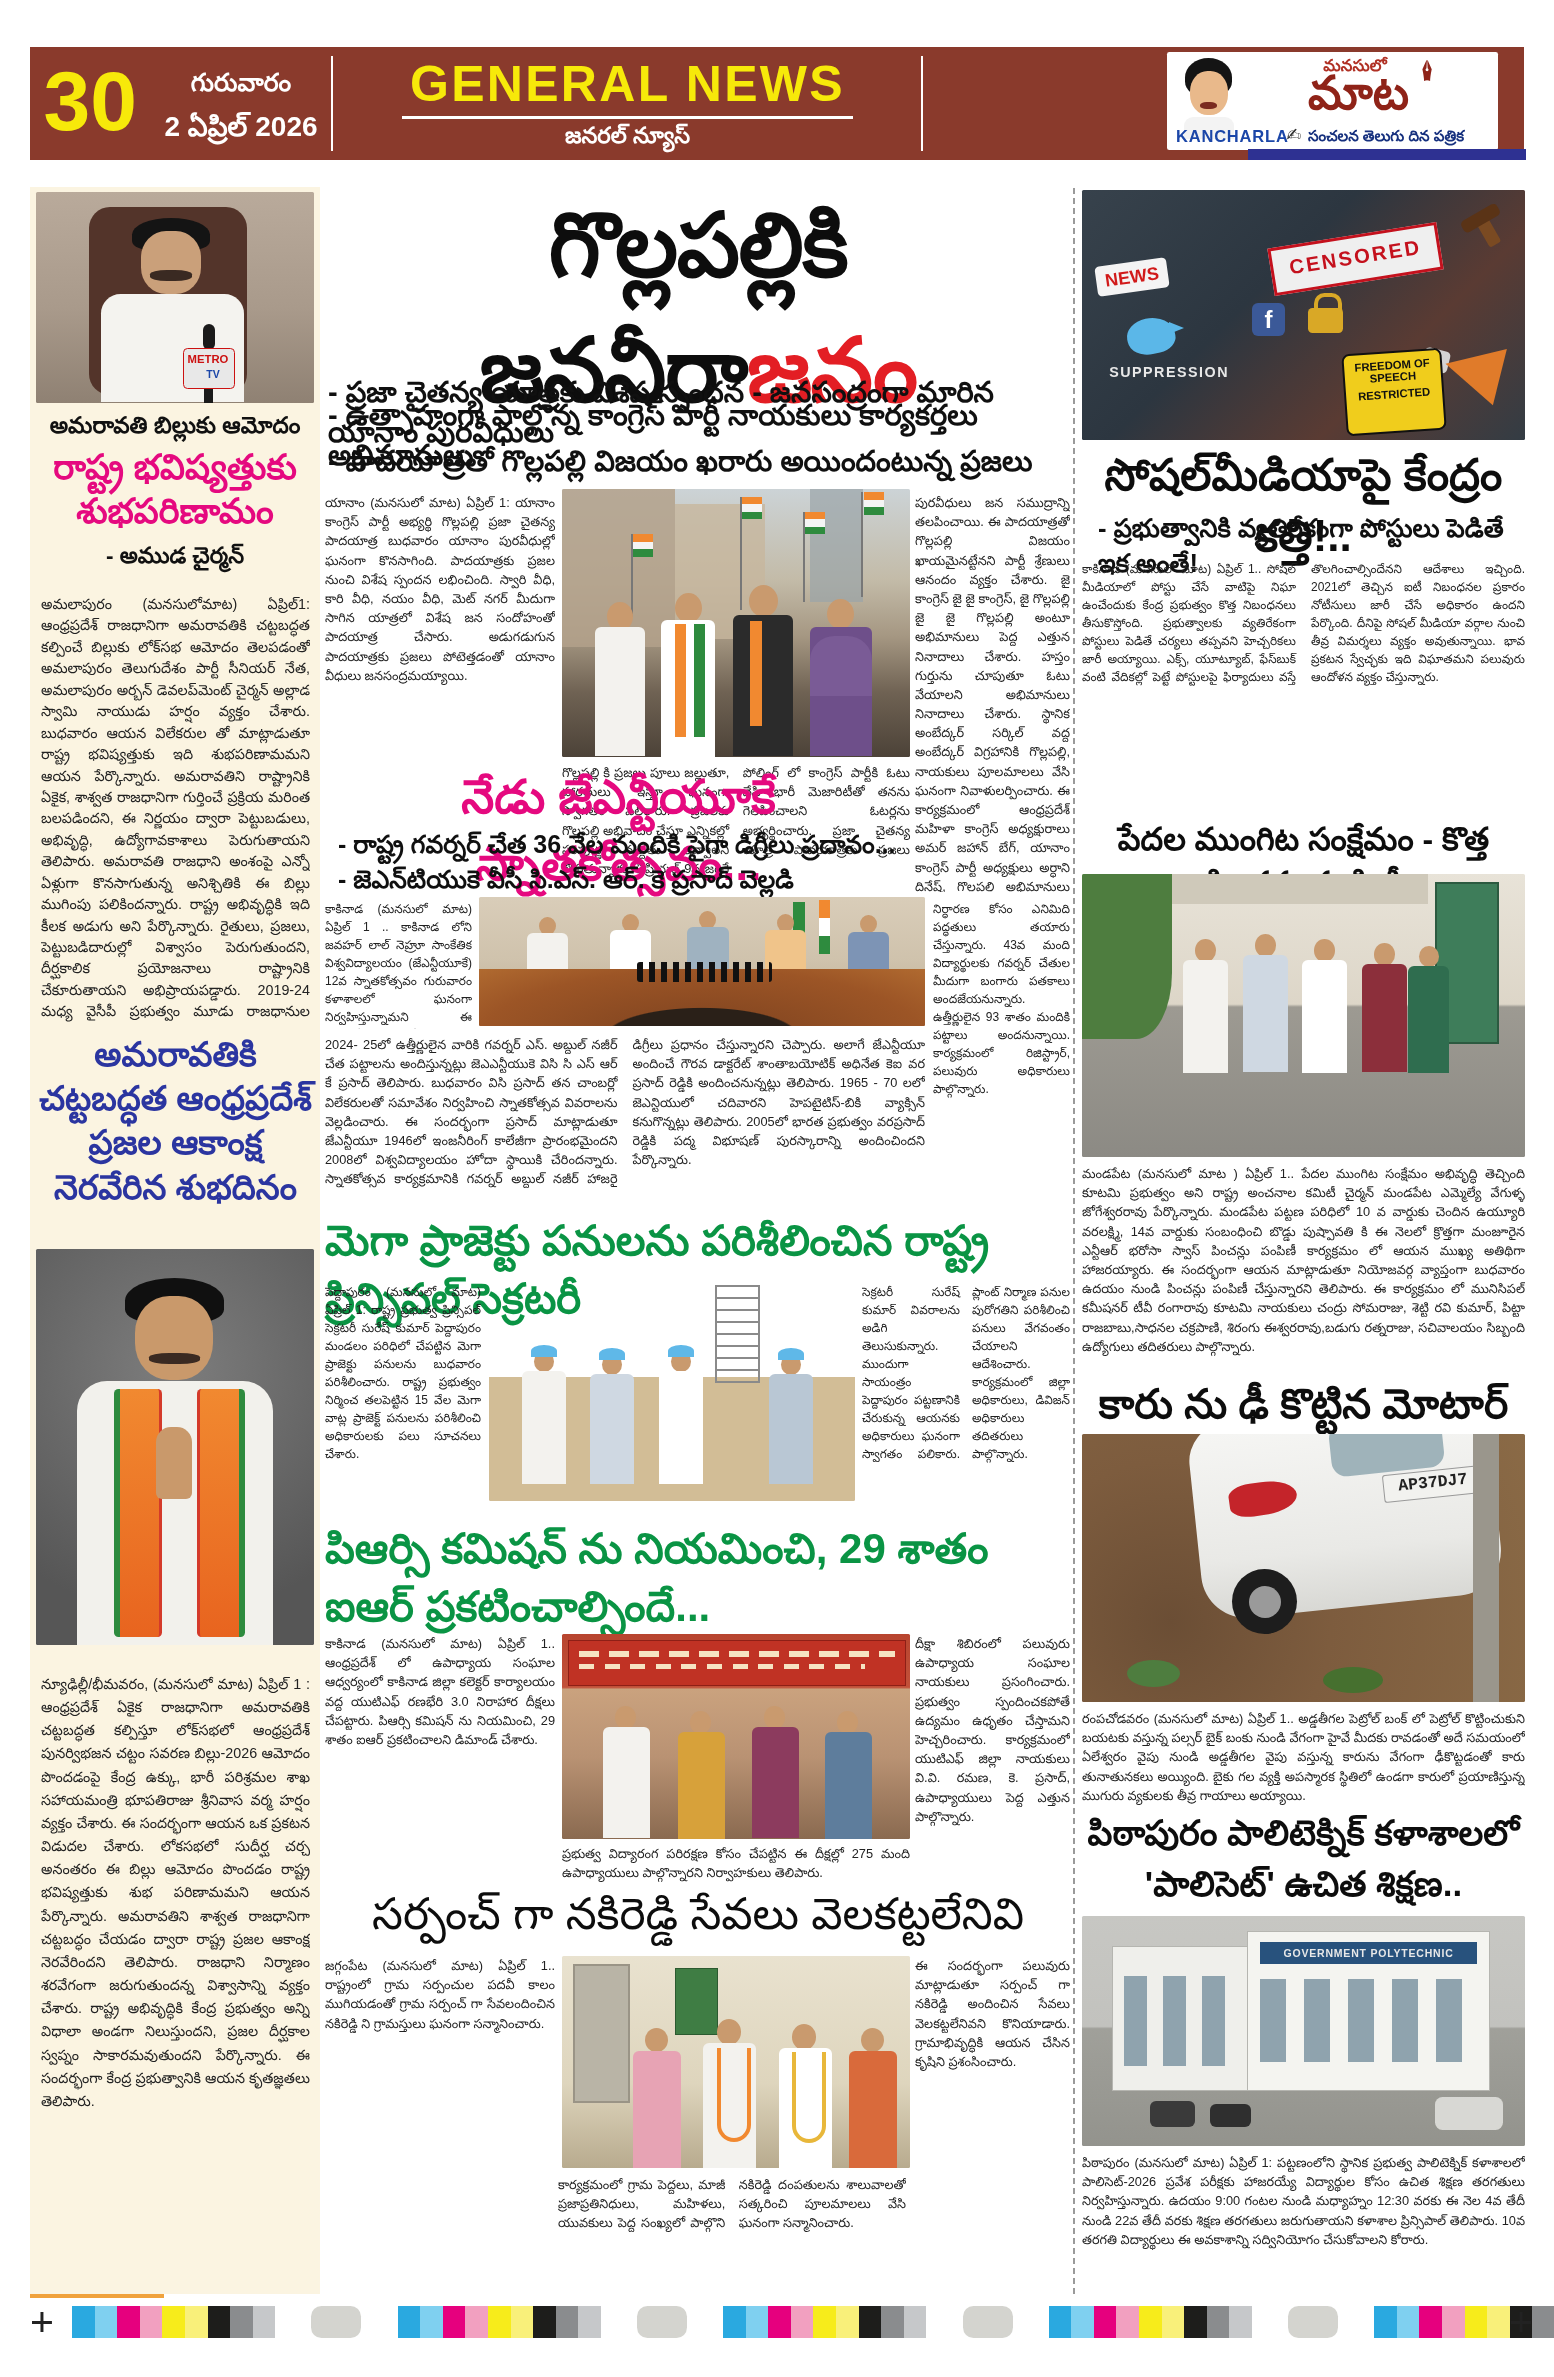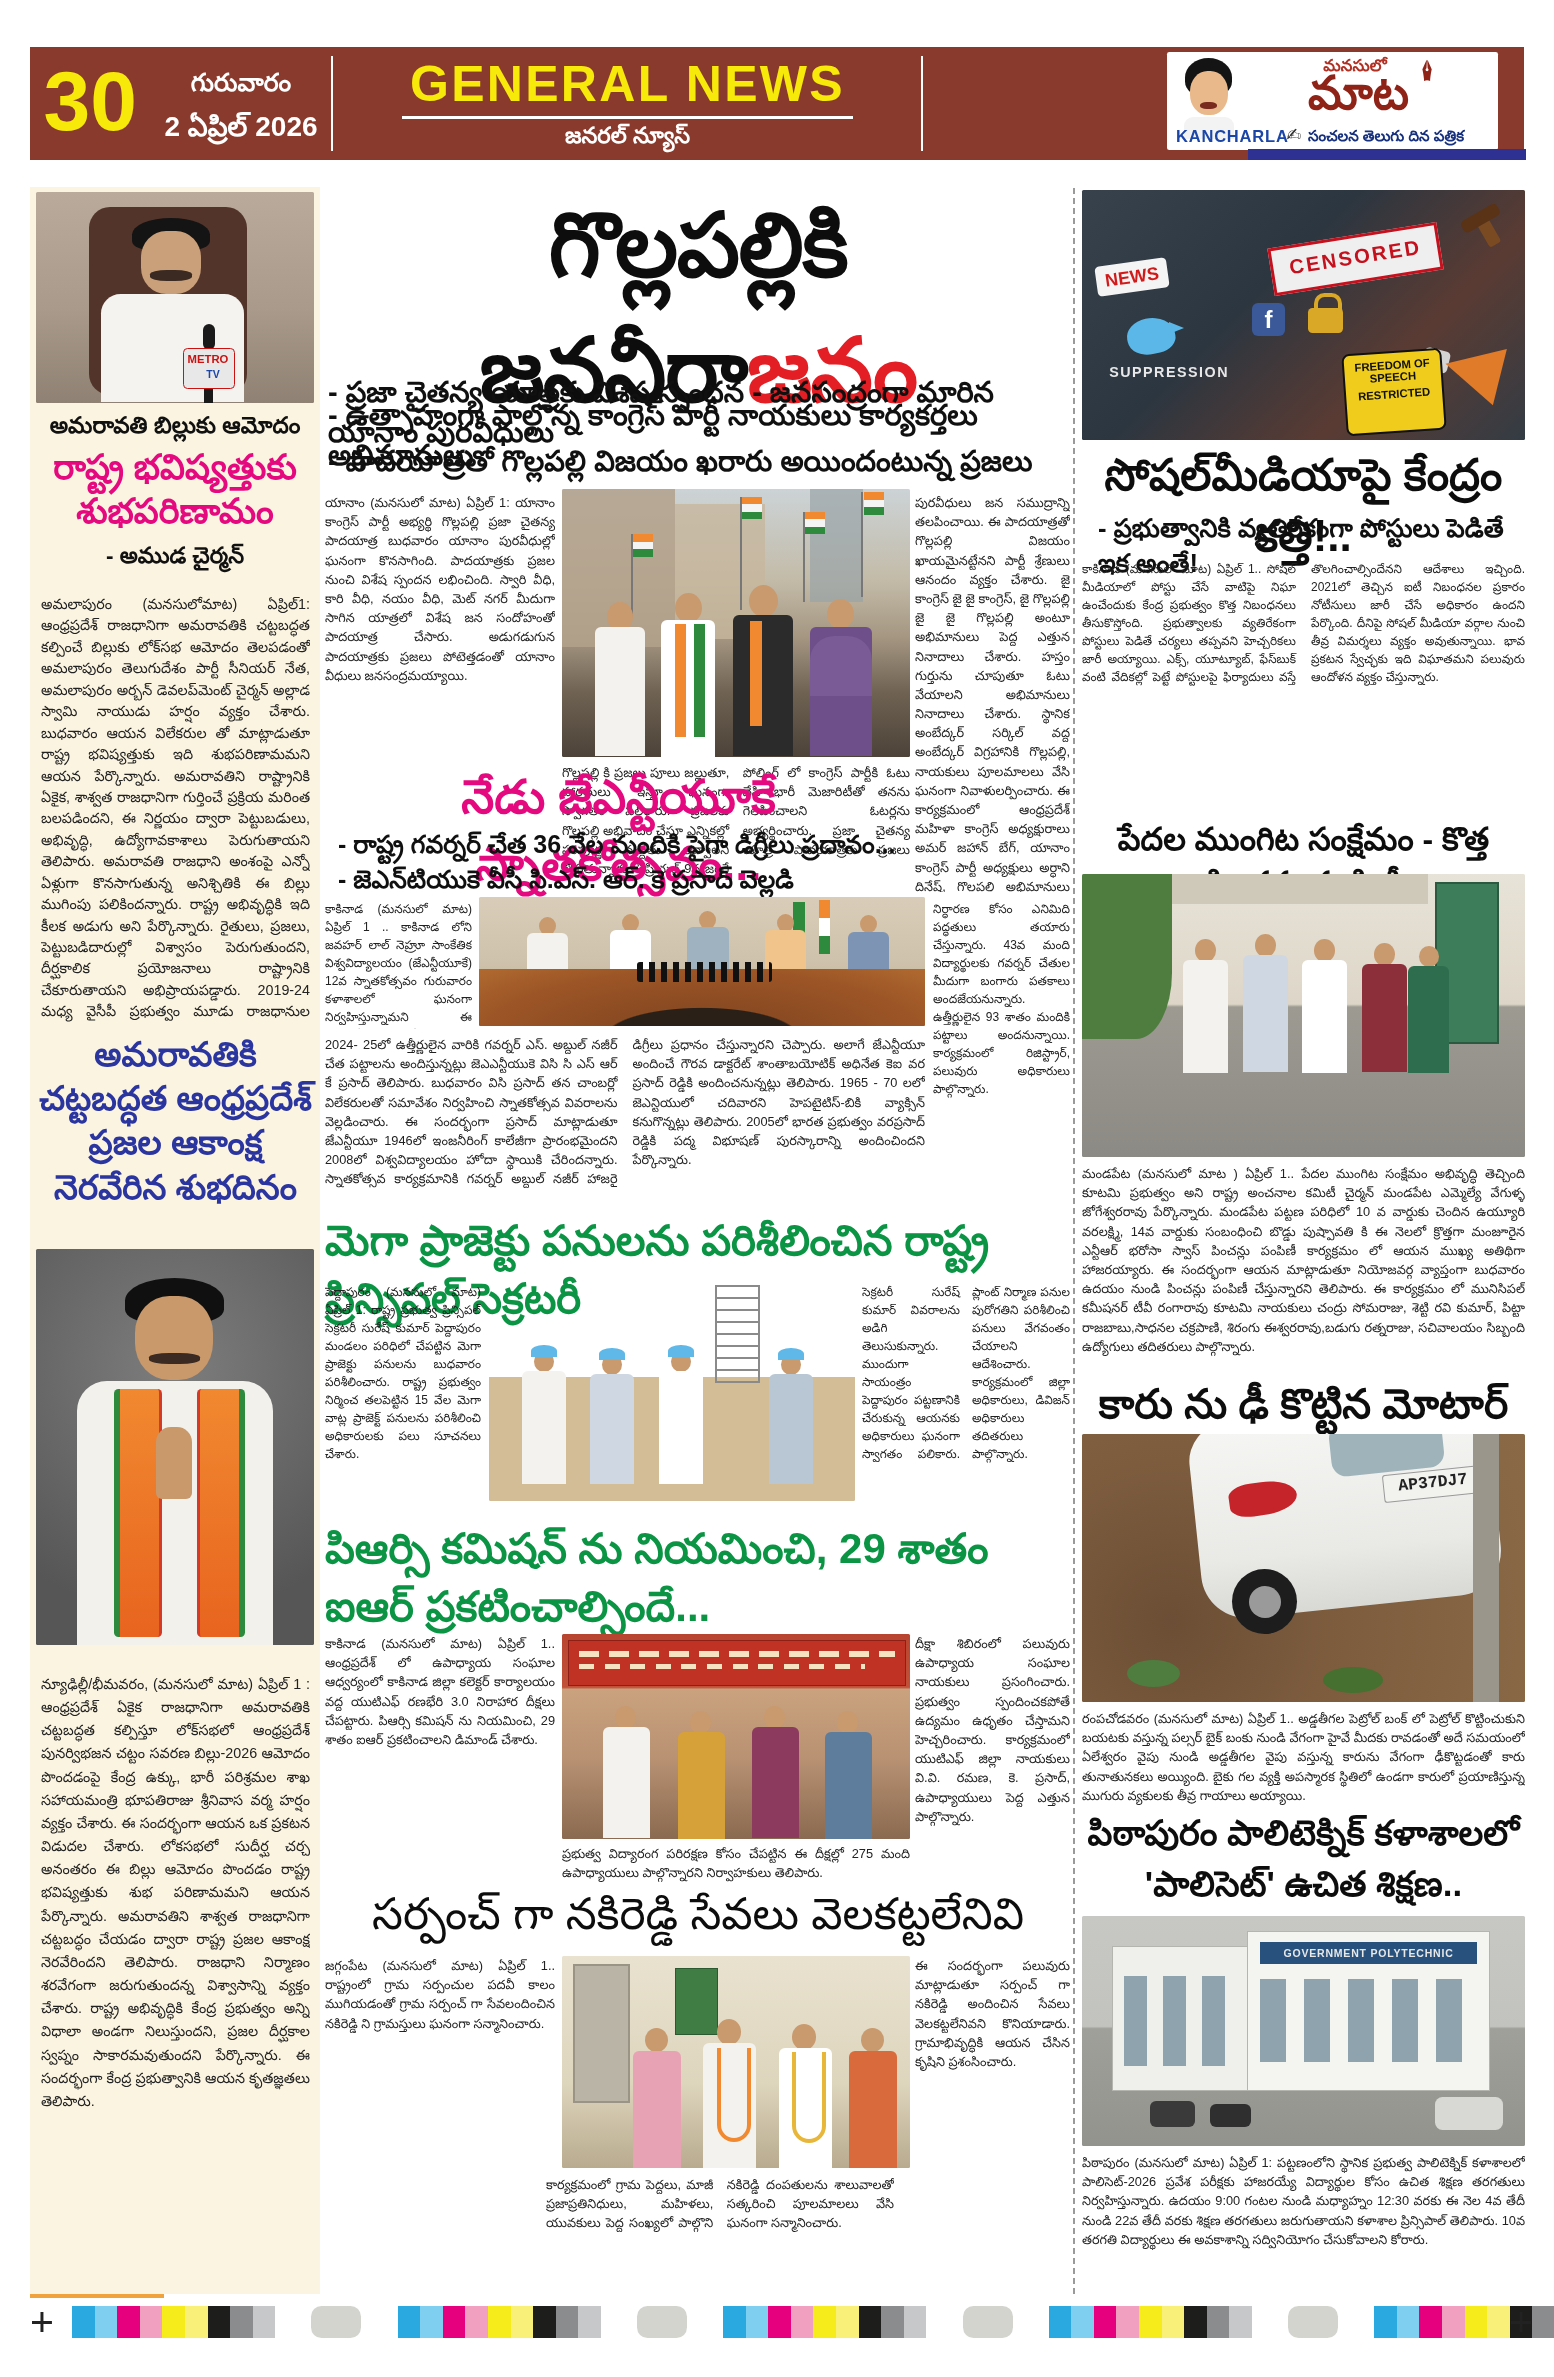--- a/index.html
+++ b/index.html
@@ -233,21 +233,21 @@
     <div class="torso" style="left:141px;top:87px;width:53px;height:125px;background:#f3f2ee;"></div>
     <div class="abs" style="left:155px;top:92px;width:25.6px;height:90px;border:4.5px solid #f18930;border-top:none;border-radius:0 0 30px 30px;"></div>
     <div class="head" style="left:230px;top:68px;width:24px;height:25.6px;"></div>
     <div class="torso" style="left:217px;top:92px;width:53px;height:120px;background:#ffffff;"></div>
     <div class="abs" style="left:230px;top:96px;width:25.6px;height:87px;border:4.5px solid #e8b73a;border-top:none;border-radius:0 0 30px 30px;"></div>
     <div class="head" style="left:299px;top:72px;width:22.6px;height:24px;"></div>
     <div class="torso" style="left:287px;top:95px;width:48px;height:117px;background:#d96a3b;"></div>
   </div>
 
   <div class="abs jtext" style="left:915px;top:1956px;width:155px;height:335px;font-size:12.8px;overflow:hidden;">ఈ సందర్భంగా పలువురు మాట్లాడుతూ సర్పంచ్ గా నకిరెడ్డి అందించిన సేవలు వెలకట్టలేనివని కొనియాడారు. గ్రామాభివృద్ధికి ఆయన చేసిన కృషిని ప్రశంసించారు.</div>
-  <div class="abs jtext" style="left:546px;top:2175px;width:348px;height:114px;font-size:12.8px;column-count:2;column-gap:13.5px;overflow:hidden;">కార్యక్రమంలో గ్రామ పెద్దలు, మాజీ ప్రజాప్రతినిధులు, మహిళలు, యువకులు పెద్ద సంఖ్యలో పాల్గొని నకిరెడ్డి దంపతులను శాలువాలతో సత్కరించి పూలమాలలు వేసి ఘనంగా సన్మానించారు.</div>
+  <div class="abs jtext" style="left:558px;top:2175px;width:348px;height:114px;font-size:12.8px;column-count:2;column-gap:13.5px;overflow:hidden;">కార్యక్రమంలో గ్రామ పెద్దలు, మాజీ ప్రజాప్రతినిధులు, మహిళలు, యువకులు పెద్ద సంఖ్యలో పాల్గొని నకిరెడ్డి దంపతులను శాలువాలతో సత్కరించి పూలమాలలు వేసి ఘనంగా సన్మానించారు.</div>
 
   <div class="vsep" style="left:1073px;top:188px;height:2106px;"></div>
 
   <div class="photo" style="left:1082px;top:190px;width:443px;height:250px;background:linear-gradient(135deg,#37424c 0%,#2c3640 40%,#5a3b33 70%,#333c44 100%);">
     <div class="abs" style="left:13.5px;top:72px;width:72px;height:30px;background:#f4f4f4;border-radius:4.5px;transform:rotate(-8deg);text-align:center;">
       <span style="font-size:18px;font-weight:bold;color:#d11a1a;line-height:30px;">NEWS</span>
     </div>
     <div class="abs" style="left:188px;top:45px;width:165px;height:42px;background:#efefef;border:3px solid #c4111d;transform:rotate(-9deg);text-align:center;">
       <span style="font-size:20.3px;font-weight:bold;color:#c4111d;letter-spacing:2.3px;line-height:38px;">CENSORED</span>
     </div>

